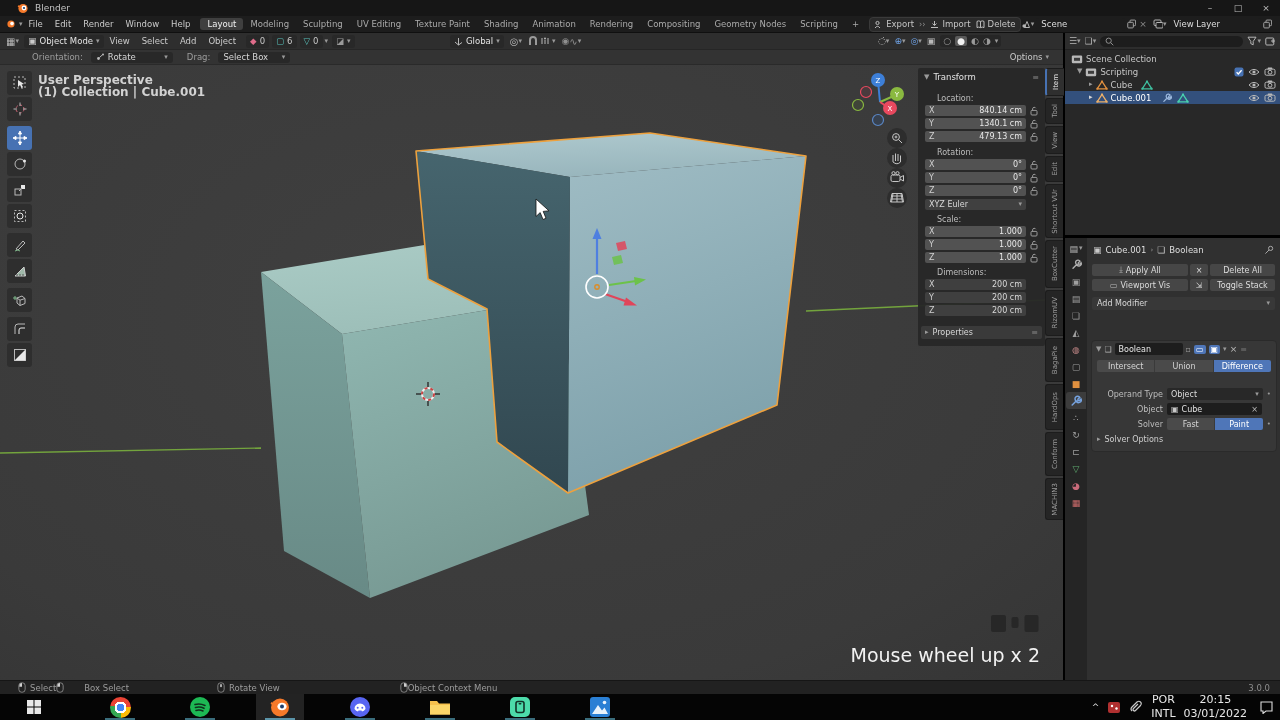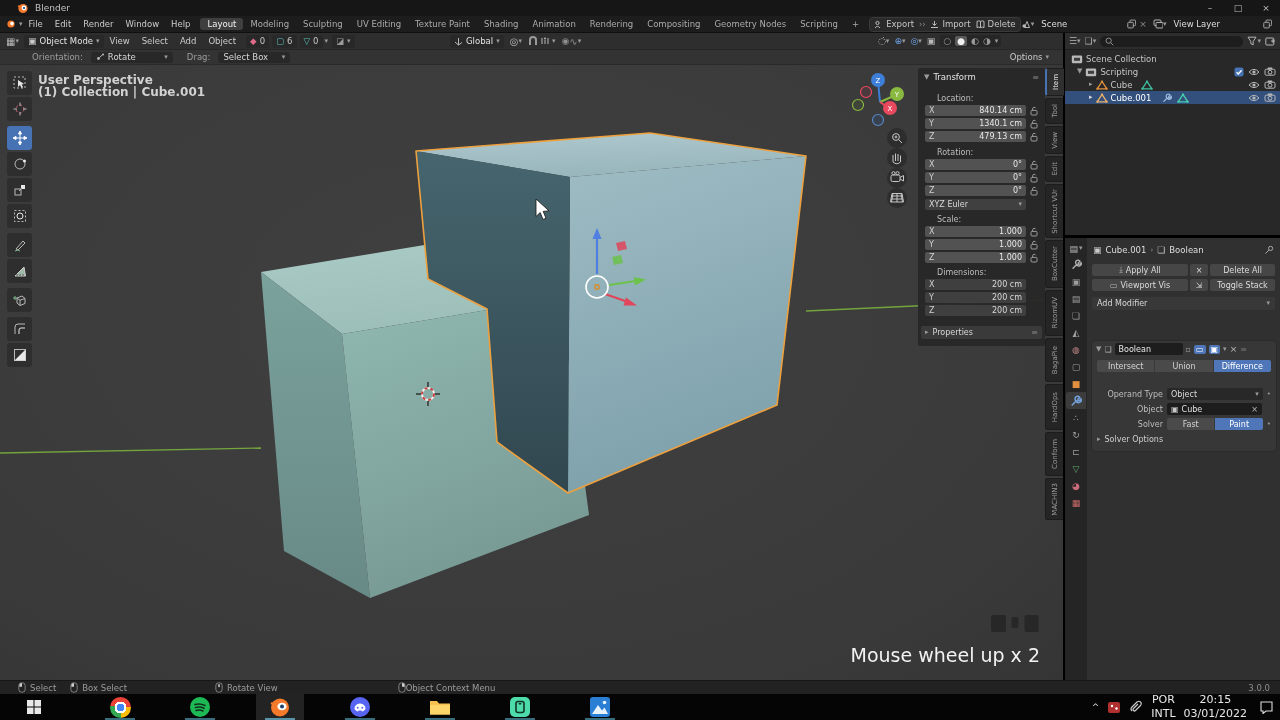--- a/index.html
+++ b/index.html
@@ -944,21 +944,21 @@
   </div>
 </div>
 
 <div class="abs row" id="statusbar">
   <span class="row" style="margin-left:18px;gap:4px">
       <svg class="ic" width="8" height="11">
         <use href="#msL"></use>
       </svg>
       <span>Select</span>
     </span>
-  <span class="row" style="margin-left:14px;gap:4px">
+  <span class="row" style="gap:20px">
       <svg class="ic" width="8" height="11">
         <use href="#msL"></use>
       </svg>
       <span>Box Select</span>
     </span>
   <span class="row" style="margin-left:88px;gap:4px">
       <svg class="ic" width="8" height="11">
         <use href="#msM"></use>
       </svg>
       <span>Rotate View</span>

